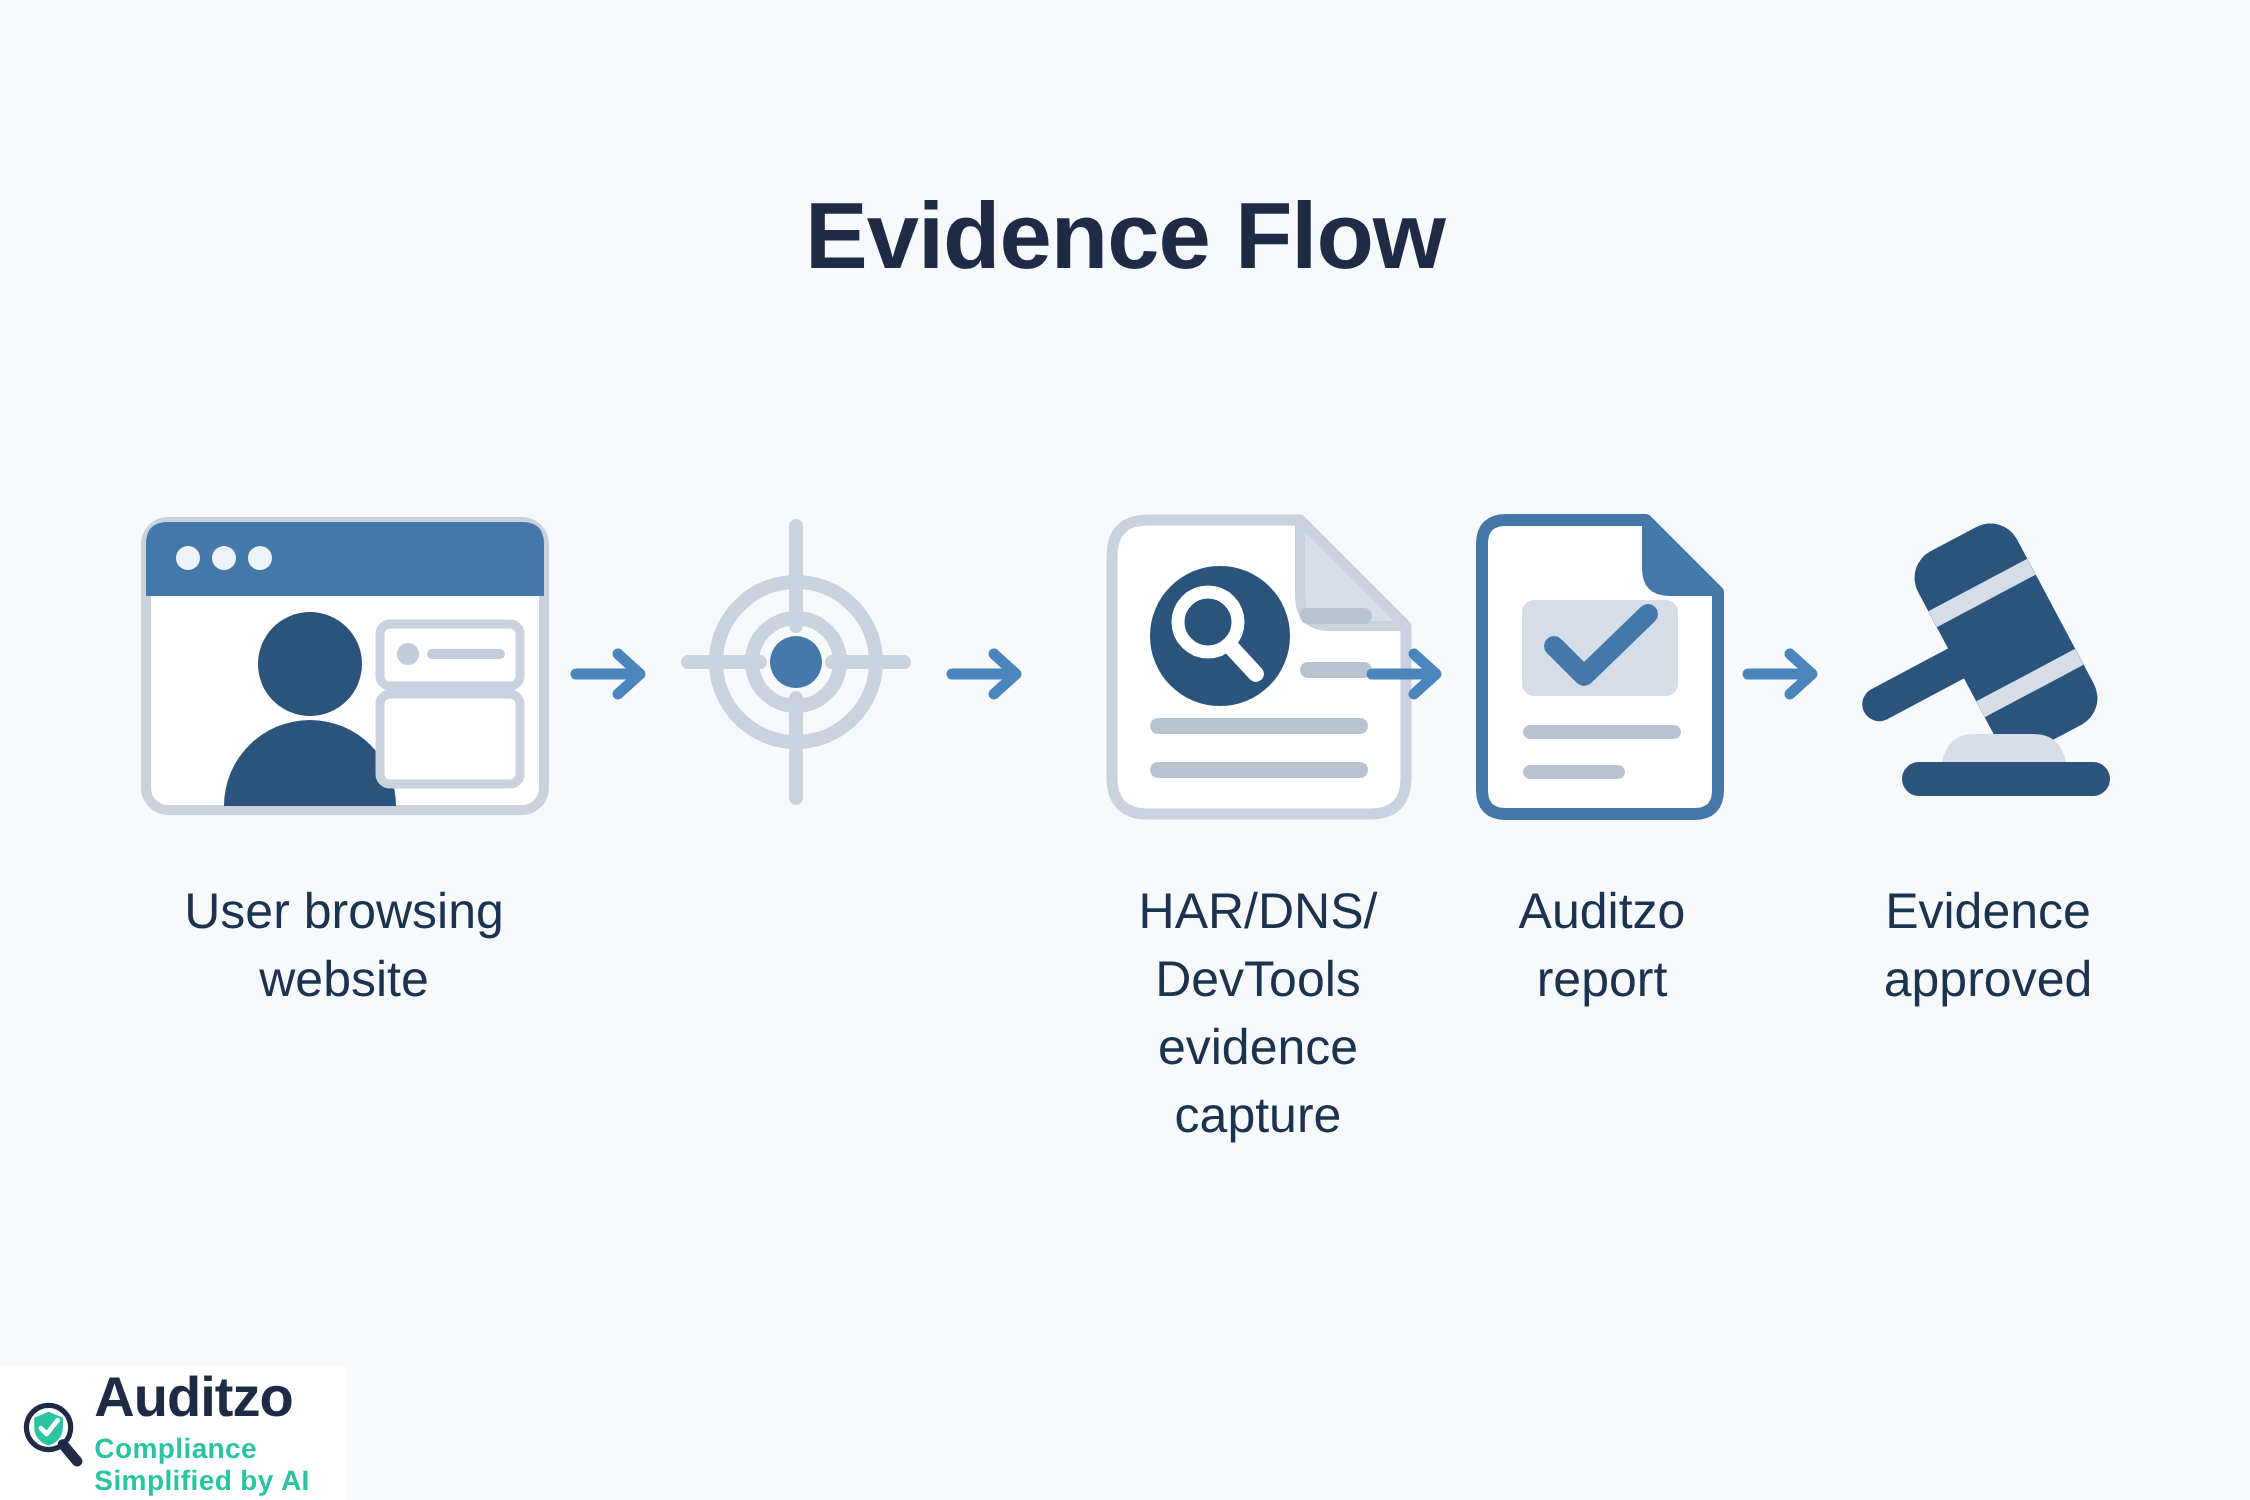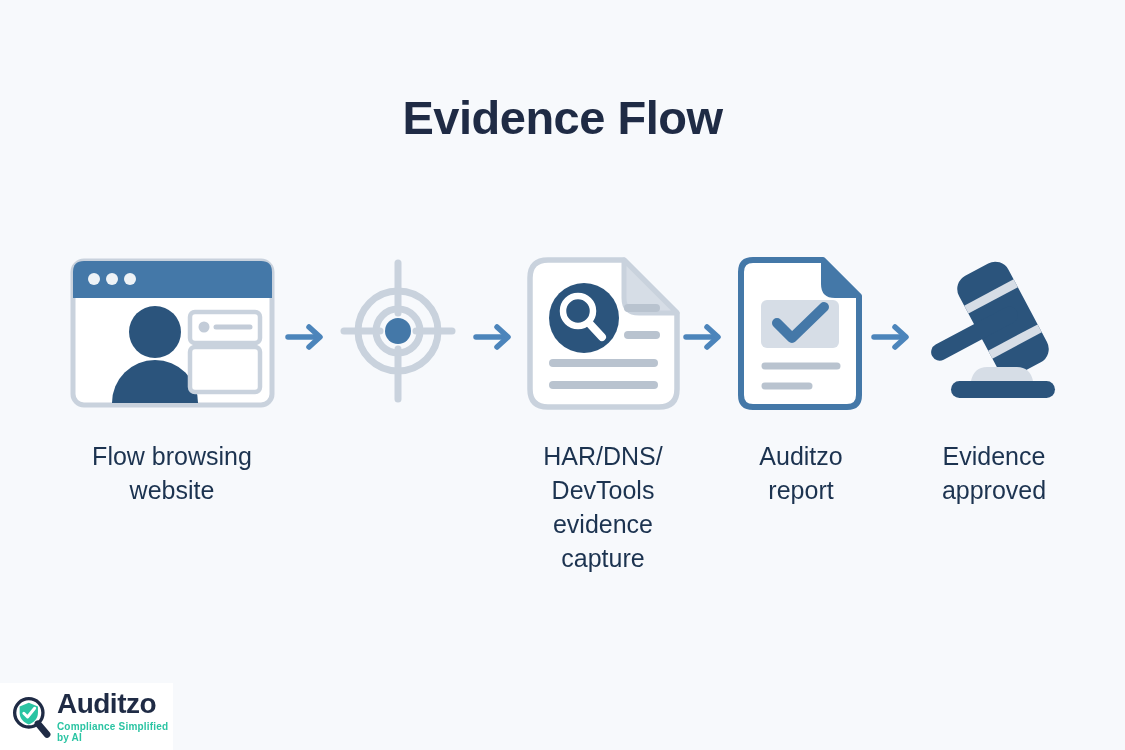--- a/index.html
+++ b/index.html
@@ -38,21 +38,21 @@
   .step-label{
     margin-top:26px;
     font-size:25px;
     font-weight:500;
     line-height:34px;
     color:var(--label-text,#1c3350);
     white-space:pre-line;
   }
   .step-1{left:47px;}
   .step-2{left:273px;}
-  .step-3{left:478px;}
+  .step-3{left:504px;}
   .step-4{left:676px;}
   .step-5{left:869px;}
   .arrow{
     position:absolute;
     top:322px;
     width:42px;height:30px;
   }
   .arrow-1{left:284px;}
   .arrow-2{left:472px;}
   .arrow-3{left:682px;}
@@ -74,21 +74,21 @@
   }
   .logo-brand{
     font-size:28px;
     font-weight:800;
     letter-spacing:-0.5px;
     line-height:1;
     color:var(--heading-text,#1f2b45);
   }
   .logo-tagline{
     margin-top:3px;
-    font-size:10px;
+    font-size:14px;
     font-weight:700;
     letter-spacing:0.2px;
     color:var(--teal,#2bc4a3);
   }
   svg{display:block;}
 </style>
 </head>
 <body>
 
 <div class="canvas">
@@ -104,21 +104,21 @@
         <circle cx="42" cy="21" r="6" fill="#eef3f7"></circle>
         <circle cx="60" cy="21" r="6" fill="#eef3f7"></circle>
         <circle cx="85" cy="74" r="26" fill="var(--dark-blue,#2b547c)"></circle>
         <path d="M42 145 a43 43 0 0 1 86 0 Z" fill="var(--dark-blue,#2b547c)"></path>
         <rect x="120" y="54" width="70" height="31" rx="5" fill="var(--white,#fff)" stroke="var(--light-gray,#c9d2dd)" stroke-width="4.5"></rect>
         <circle cx="134" cy="69" r="5.5" fill="#c3ccd8"></circle>
         <line x1="146" y1="69" x2="180" y2="69" stroke="#c3ccd8" stroke-width="5" stroke-linecap="round"></line>
         <rect x="120" y="89" width="70" height="45" rx="5" fill="var(--white,#fff)" stroke="var(--light-gray,#c9d2dd)" stroke-width="4.5"></rect>
       </svg>
     </div>
-    <div class="step-label">Flow browsing
+    <div class="step-label">User browsing
 website</div>
   </div>
 
   <svg class="arrow arrow-1" viewBox="0 0 42 30">
     <path d="M4 15 H34" stroke="var(--arrow-blue,#4c85bb)" stroke-width="5.5" stroke-linecap="round" fill="none"></path>
     <path d="M25 5 L36 15 L25 25" stroke="var(--arrow-blue,#4c85bb)" stroke-width="5.5" stroke-linecap="round" stroke-linejoin="round" fill="none"></path>
   </svg>
 
   <div class="step step-2">
     <div class="icon-area">

